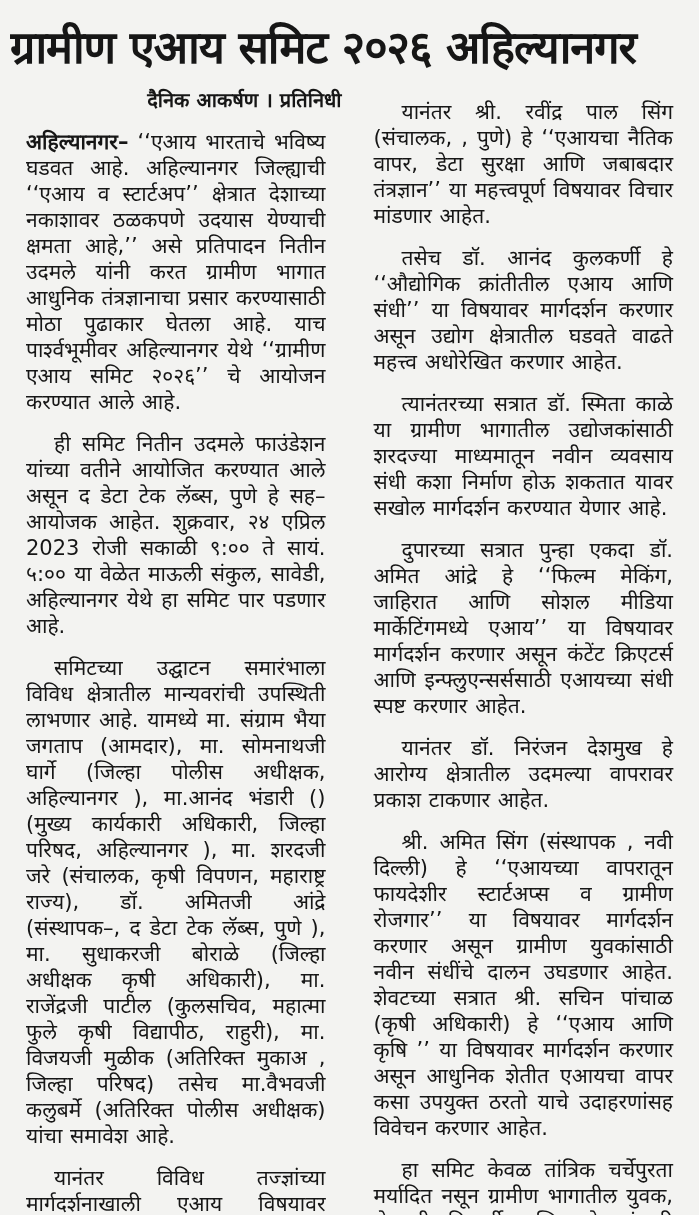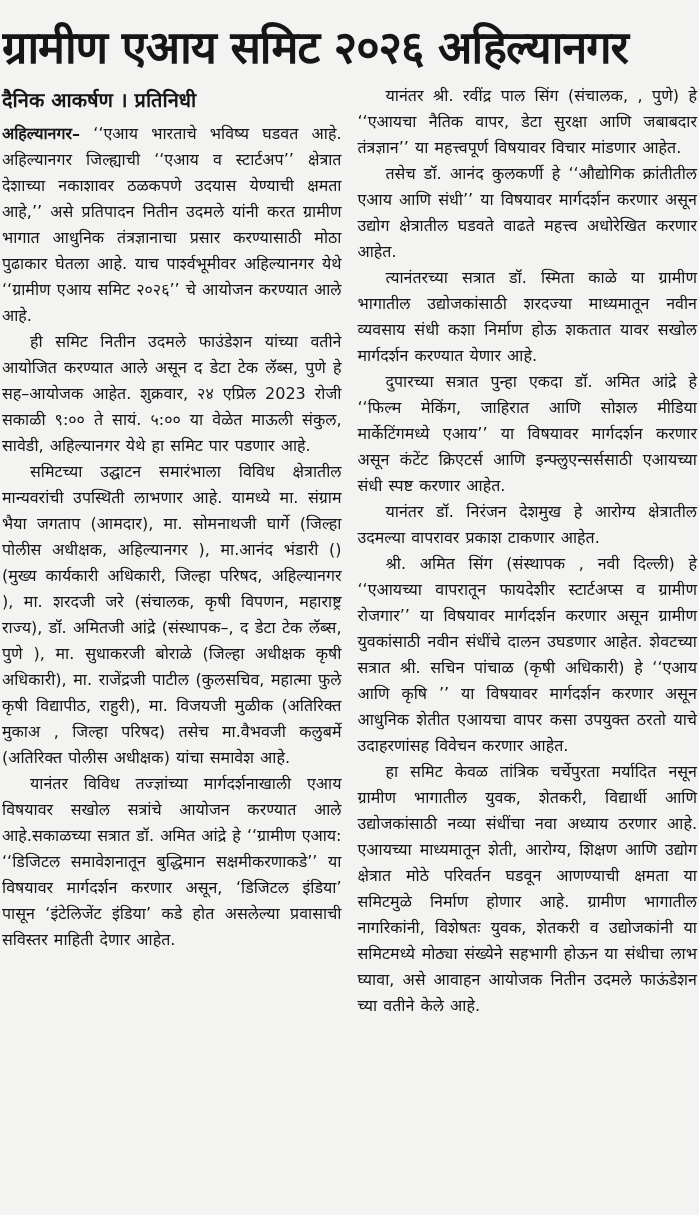--- a/index.html
+++ b/index.html
@@ -11,21 +11,21 @@
     height: 1215px;
     overflow: hidden;
     background: #f3f3f1;
     color: #161616;
     font-family: "DejaVu Sans", sans-serif;
   }
   .page {
     width: 699px;
     height: 1215px;
     box-sizing: border-box;
-    padding: 0 2px;
+    padding: 0 10px;
     overflow: hidden;
     border-radius: 8px;
   }
   .headline {
     margin: 16px 0 4px 0;
     font-size: 45px;
     font-weight: 700;
     line-height: 1.4;
     letter-spacing: -1px;
     white-space: nowrap;
@@ -34,29 +34,29 @@
   .columns {
     display: flex;
     gap: 16px;
     align-items: flex-start;
   }
   .col {
     flex: 1 1 0;
     min-width: 0;
   }
   .byline {
-    text-align: left;
+    text-align: right;
     font-weight: 700;
     font-size: 20px;
     line-height: 26px;
     margin: 4px 0 8px 0;
   }
   p.para {
-    margin: 0;
-    font-size: 16px;
+    margin: 16px;
+    font-size: 21px;
     line-height: 26px;
     text-align: justify;
     text-indent: 28px;
     word-spacing: 1px;
   }
   p.para.lead-para {
     text-indent: 0;
   }
   .lead-in {
     font-weight: 700;

